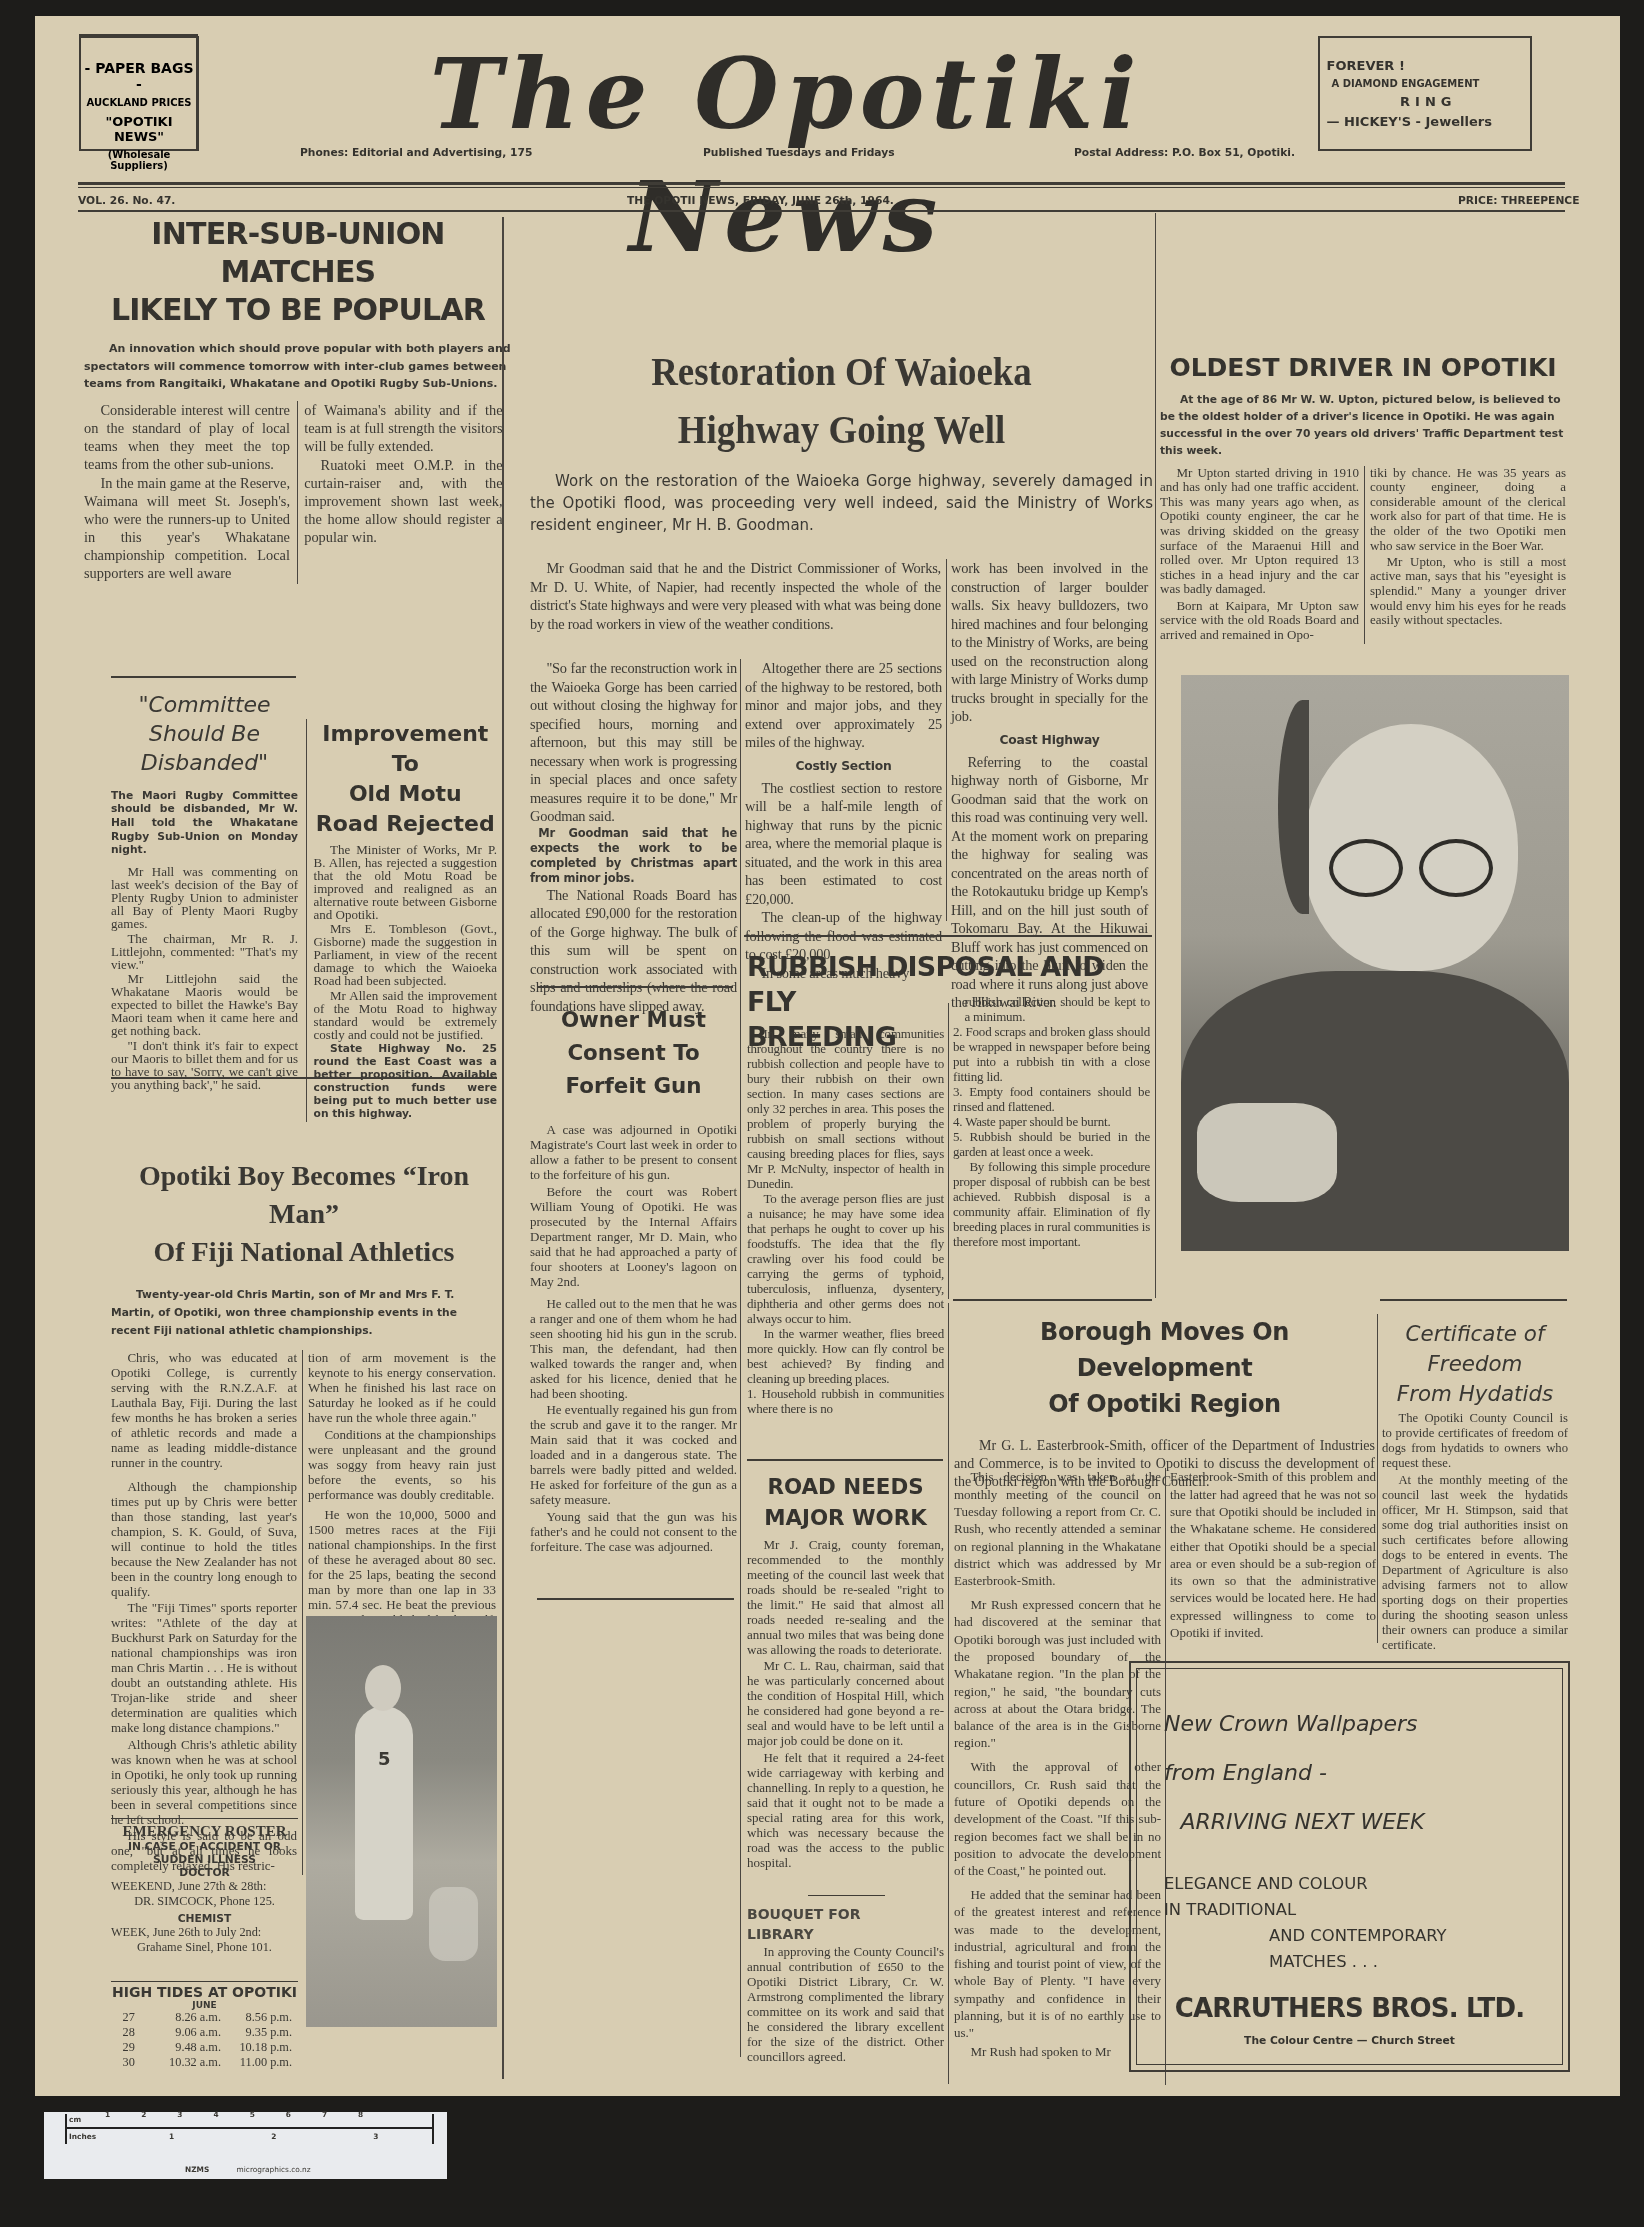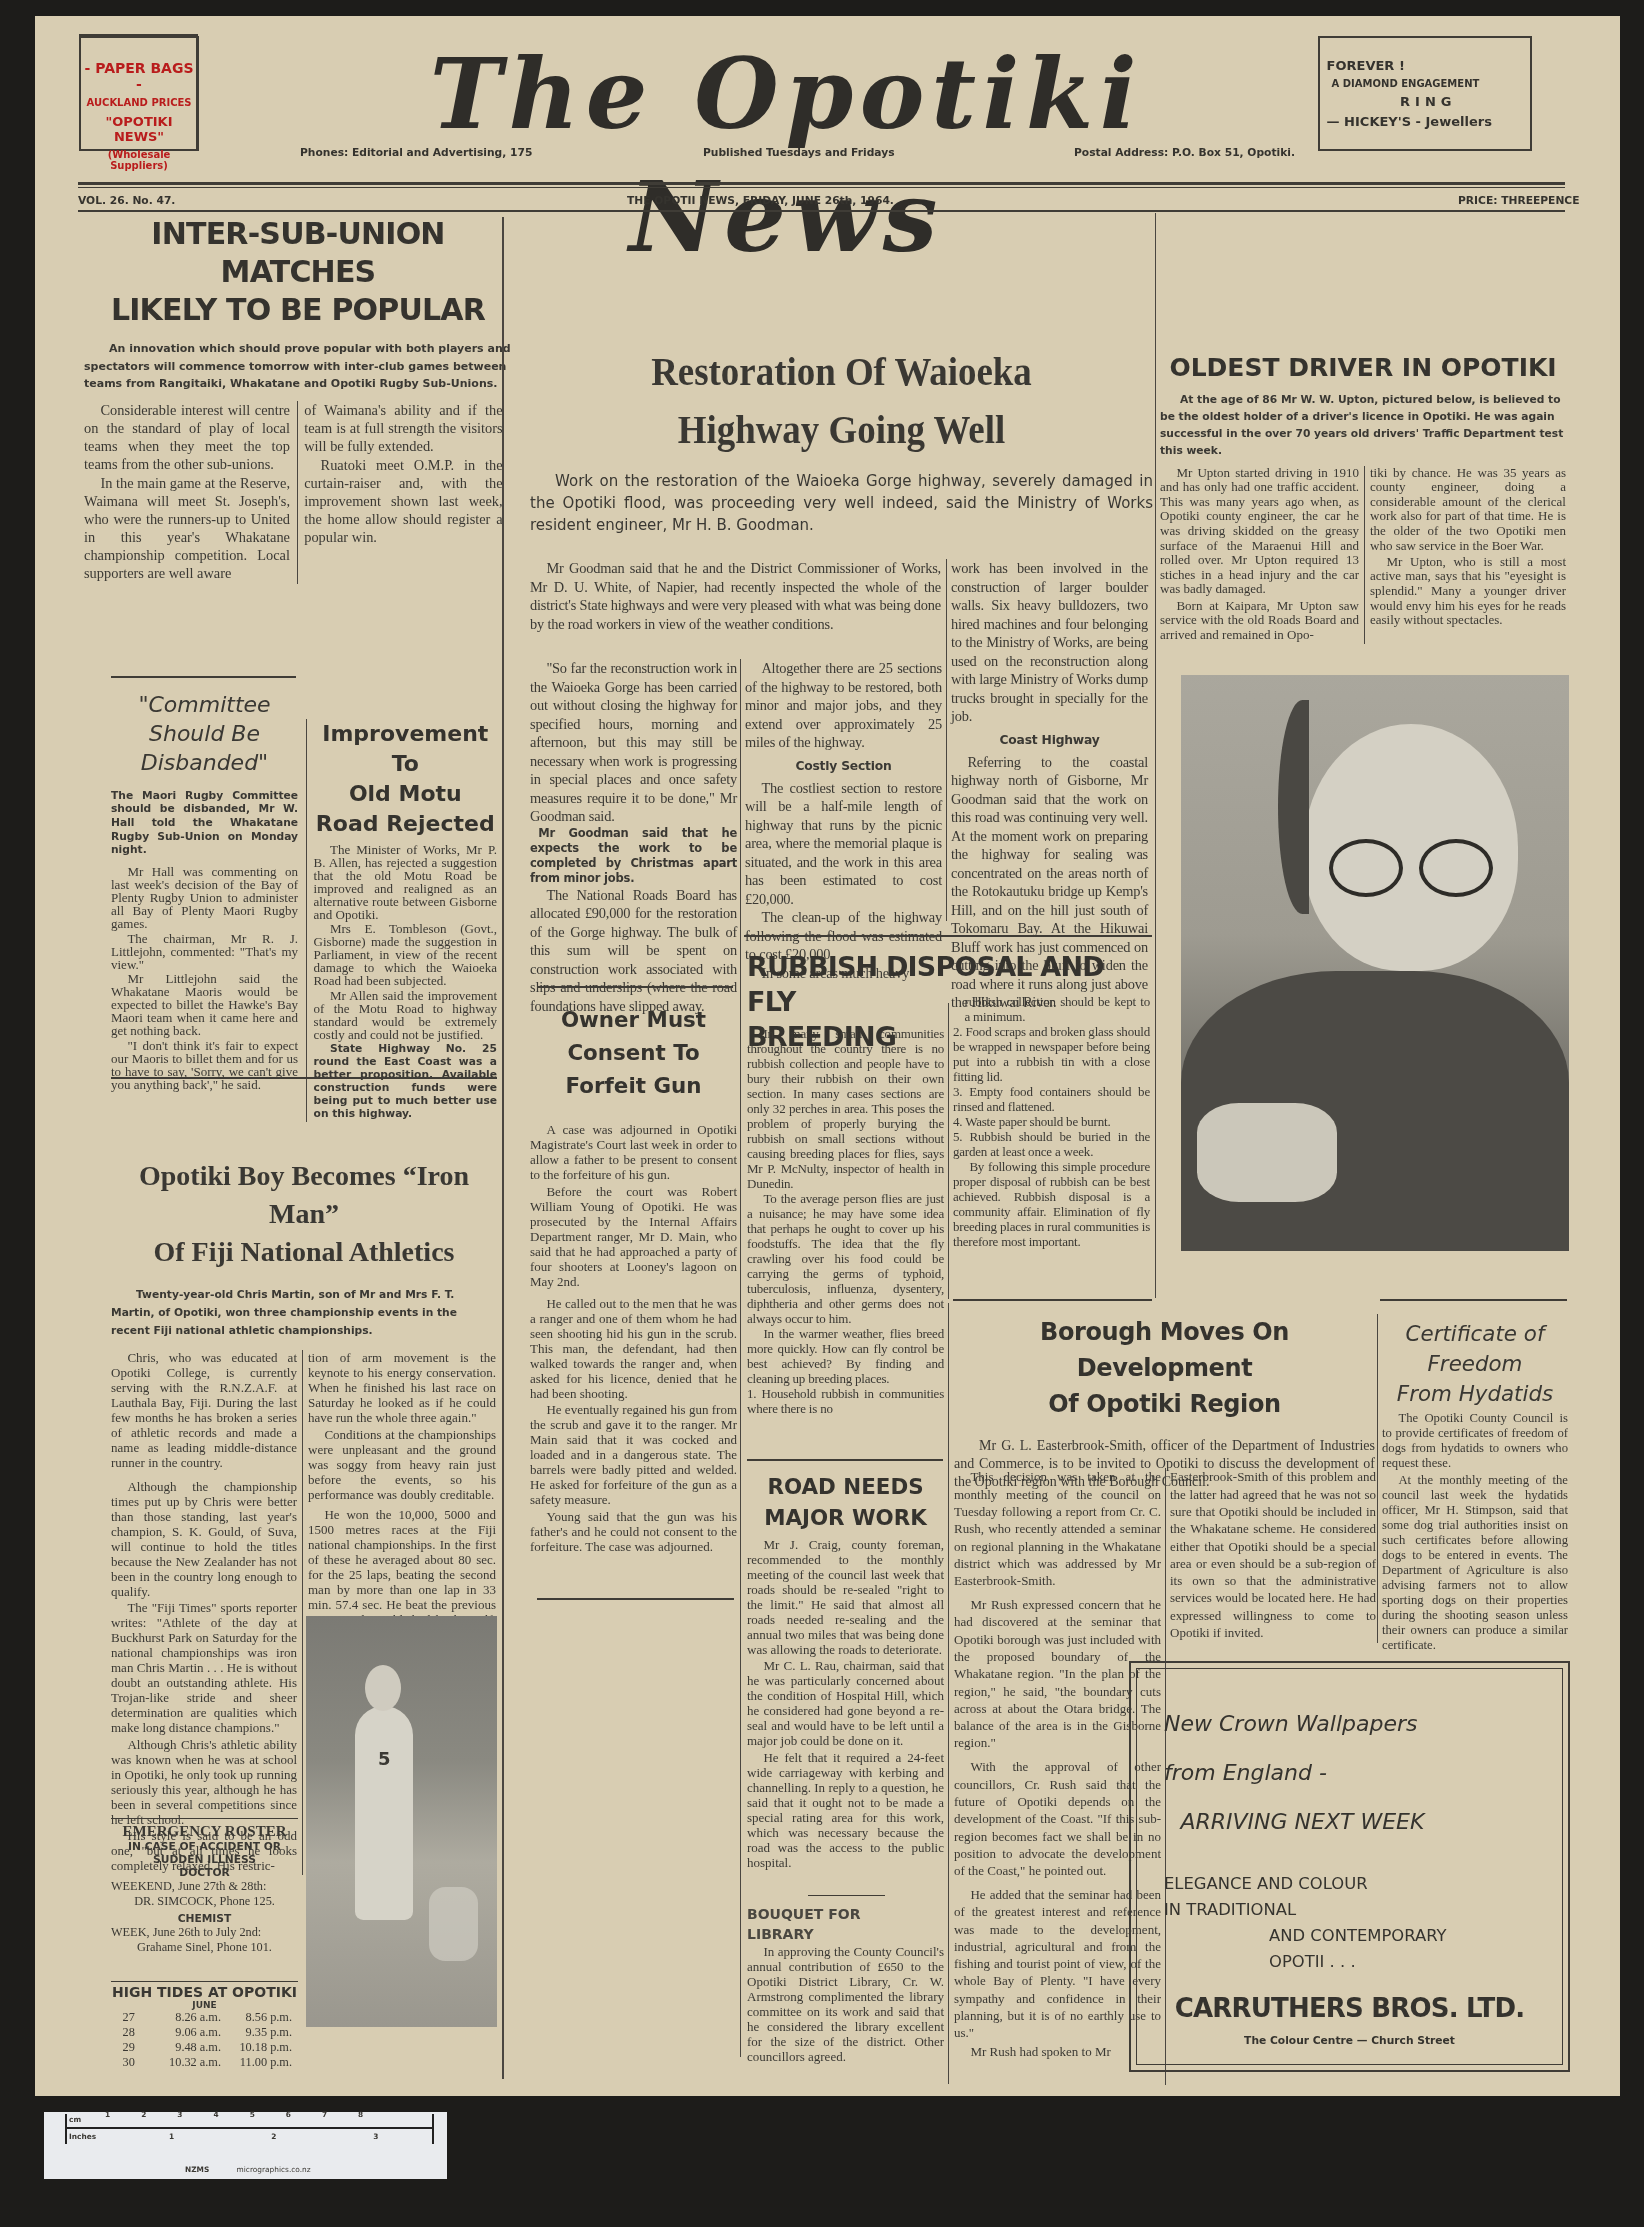--- a/index.html
+++ b/index.html
@@ -26,21 +26,21 @@
   .ruler { position: absolute; left: 44px; top: 2112px; width: 403px; height: 67px; background: #e9ebee; }
 </style>
 </head>
 <body>
 
 <div class="page">
 
   <div class="ear" style="left:44px;top:18px;width:117px;height:117px;width:119px;padding-top:20px;left:44px;">
   </div>
   <div class="ear" style="left:44px;top:18px;width:121px;height:117px;border:none;"></div>
-  <div class="abs" style="left:44px;top:20px;width:120px;height:115px;border:2.5px solid #3f3c36;font-family:'DejaVu Sans',sans-serif;font-weight:bold;text-align:center;color:#b91c1c;padding-top:21.4px;">
+  <div class="abs" style="left:44px;top:20px;width:120px;height:115px;border:2.5px solid #3f3c36;font-family:'DejaVu Sans',sans-serif;font-weight:bold;text-align:center;color:#000000;padding-top:21.4px;">
     <div style="font-size:14px;">- PAPER BAGS -</div>
     <div style="font-size:10px;margin-top:5px;">AUCKLAND PRICES</div>
     <div style="font-size:13px;margin-top:6.6px;">"OPOTIKI NEWS"</div>
     <div style="font-size:10px;margin-top:5px;">(Wholesale Suppliers)</div>
   </div>
 
   <div class="abs masthead-title" style="left:258px;top:16.4px;width:987px;height:123px;line-height:123px;">The Opotiki News</div>
 
   <div class="abs info-line" style="left:265px;top:130px;">Phones: Editorial and Advertising, 175</div>
   <div class="abs info-line" style="left:668px;top:130px;">Published Tuesdays and Fridays</div>
@@ -337,21 +337,21 @@
     </div>
   </div>
 
   <div class="abs" style="left:1094px;top:1645px;width:441px;height:411px;border:2.5px double #3f3c36;outline:1.6px solid #3f3c36;outline-offset:-8.2px;padding:36px 33px 0 33px;font-family:'DejaVu Sans',sans-serif;color:#35332e;">
     <div style="font-style:italic;font-size:22px;line-height:49px;">New Crown Wallpapers</div>
     <div style="font-style:italic;font-size:22px;line-height:49px;">from England  -</div>
     <div style="font-style:italic;font-size:22px;line-height:49px;padding-left:16.4px;">ARRIVING  NEXT  WEEK</div>
     <div style="font-size:16.4px;line-height:26px;margin-top:25px;">ELEGANCE AND COLOUR</div>
     <div style="font-size:16.4px;line-height:26px;">IN TRADITIONAL</div>
     <div style="font-size:16.4px;line-height:26px;padding-left:105px;">AND CONTEMPORARY</div>
-    <div style="font-size:16.4px;line-height:26px;padding-left:105px;">OPOTII . . .</div>
+    <div style="font-size:16.4px;line-height:26px;padding-left:105px;">MATCHES . . .</div>
     <div style="font-weight:bold;font-size:26px;line-height:41px;text-align:center;margin-top:13px;letter-spacing:-0.8px;">CARRUTHERS BROS. LTD.</div>
     <div style="font-weight:bold;font-size:10.7px;text-align:center;margin-top:5px;">The Colour Centre — Church Street</div>
   </div>
 
 </div>
 
 <div class="ruler">
   <div class="abs" style="left:21.4px;top:15px;width:368px;height:1.6px;background:#222;"></div>
   <div class="abs" style="left:21.4px;top:1.6px;width:1.6px;height:30px;background:#222;"></div>
   <div class="abs" style="left:388px;top:1.6px;width:1.6px;height:30px;background:#222;"></div>

